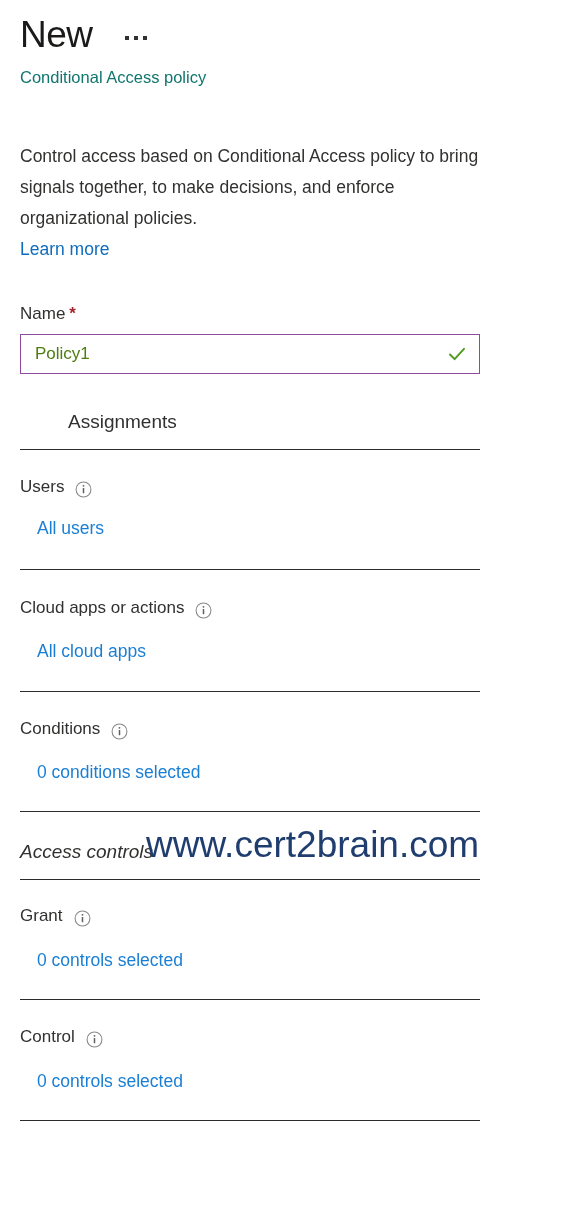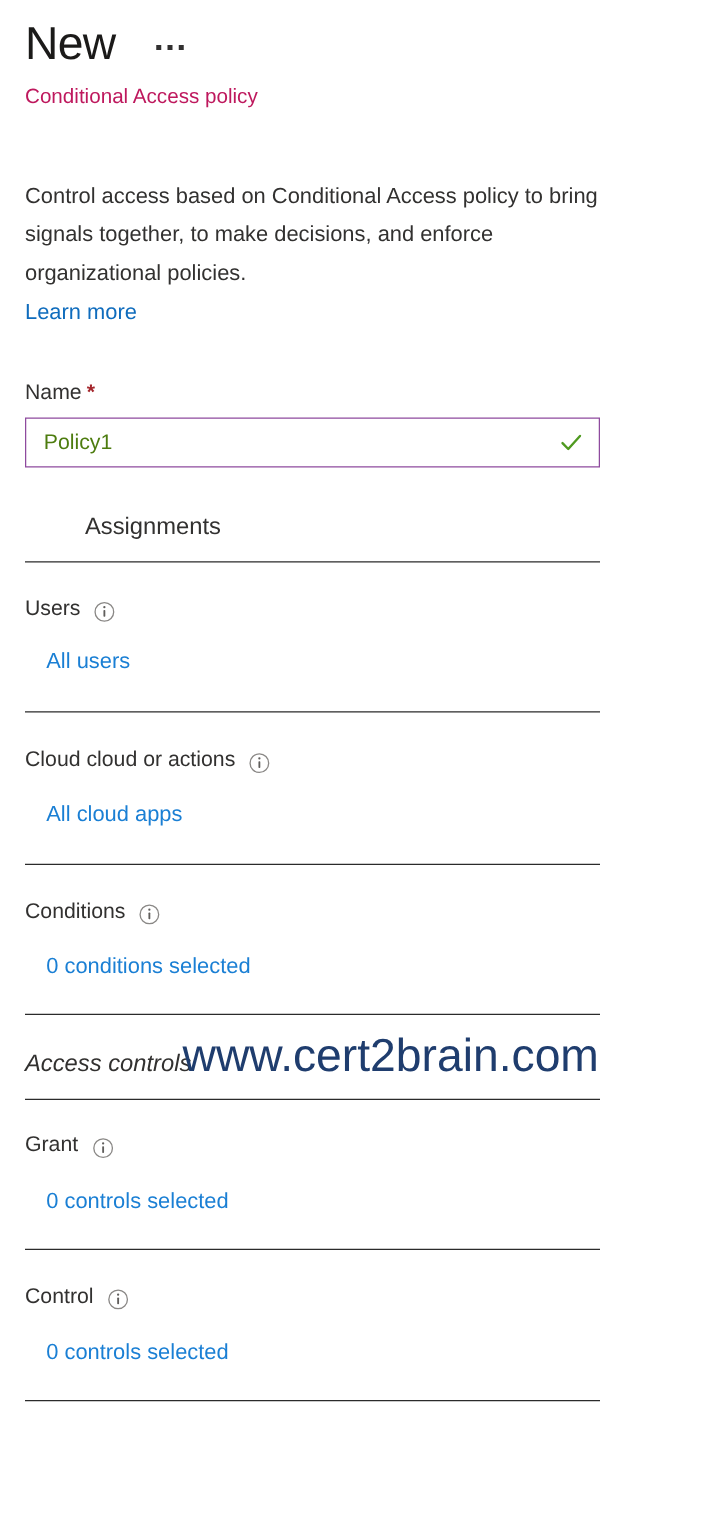--- a/index.html
+++ b/index.html
@@ -52,21 +52,21 @@
     display: block;
     width: 4px;
     height: 4px;
     background: #323130;
     border-radius: 0;
   }
   .subtitle {
     font-size: 16.5px;
     font-weight: 400;
     line-height: 22px;
-    color: #be185d;
+    color: #0f766e;
     margin: 8px 0 0 0;
   }
 
   
   .description {
     margin-top: 53px;
     font-size: 17.5px;
     line-height: 31px;
     color: #323130;
     font-weight: 400;
@@ -243,21 +243,21 @@
       <circle cx="8" cy="8" r="7" fill="none" stroke="#8a8886" stroke-width="1"></circle>
       <circle cx="8" cy="4.5" r="0.85" fill="#605e5c"></circle>
       <rect x="7.3" y="6.6" width="1.4" height="5" rx="0.55" fill="#605e5c"></rect>
     </svg>
   </div>
   <a class="row-link lk-users">All users</a>
   <div class="divider dv-users"></div>
 
   
   <div class="row-label lb-cloud">
-    <span>Cloud cloud or actions</span>
+    <span>Cloud apps or actions</span>
     <svg class="info-icon" viewBox="0 0 16 16">
       <circle cx="8" cy="8" r="7" fill="none" stroke="#8a8886" stroke-width="1"></circle>
       <circle cx="8" cy="4.5" r="0.85" fill="#605e5c"></circle>
       <rect x="7.3" y="6.6" width="1.4" height="5" rx="0.55" fill="#605e5c"></rect>
     </svg>
   </div>
   <a class="row-link lk-cloud">All cloud apps</a>
   <div class="divider dv-cloud"></div>
 
   

